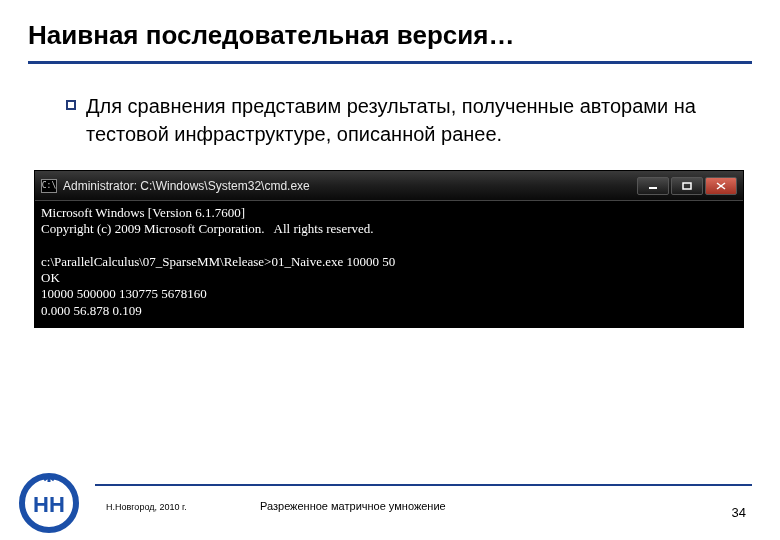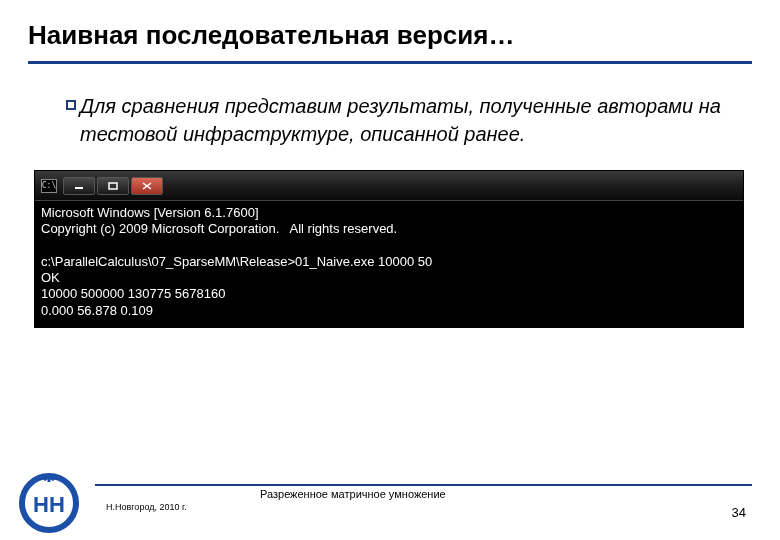--- a/index.html
+++ b/index.html
@@ -29,22 +29,21 @@
     margin-bottom: 28px;
   }
   .bullet-block {
     padding-left: 38px;
     padding-right: 10px;
     margin-bottom: 22px;
   }
   .bullet-row {
     display: flex;
     align-items: flex-start;
-    gap: 4px;
-    font-style: italic;
+    gap: 10px;
   }
   .bullet-sq {
     width: 10px;
     height: 10px;
     border: 2px solid #223a78;
     margin-top: 8px;
     flex: none;
   }
   .bullet-text {
     font-size: 20px;
@@ -103,21 +102,21 @@
   .win-min, .win-max {
     background: linear-gradient(to bottom, #4a4a4a, #1a1a1a);
   }
   .win-close {
     background: linear-gradient(to bottom, #d96a5a, #a23224);
   }
   .win-btn svg { display:block; }
   .cmd-body {
     background: #000;
     color: #fff;
-    font-family: Liberation Sans, sans-serif;
+    font-family: Liberation Serif, serif;
     font-size: 13px;
     line-height: 1.25;
     padding: 4px 6px 22px 6px;
     white-space: pre;
     overflow: hidden;
     height: 126px;
   }
   .footer-rule {
     position: absolute;
     left: 95px;
@@ -136,21 +135,21 @@
   .foot-loc {
     position: absolute;
     left: 106px;
     bottom: 28px;
     font-size: 9px;
     color: #000;
   }
   .foot-title {
     position: absolute;
     left: 260px;
-    bottom: 40px;
+    bottom: 28px;
     font-size: 11px;
     color: #000;
   }
   .foot-num {
     position: absolute;
     right: 34px;
     bottom: 20px;
     font-size: 13px;
     color: #000;
   }
@@ -166,20 +165,21 @@
   <div class="bullet-block">
     <div class="bullet-row">
       <div class="bullet-sq"></div>
       <div class="bullet-text">Для сравнения представим результаты, полученные авторами на тестовой инфраструктуре, описанной ранее.</div>
     </div>
   </div>
 
   <div class="cmd-window">
     <div class="cmd-titlebar">
       <div class="cmd-icon">C:\</div>
+      <div class="cmd-title">Administrator: C:\Windows\System32\cmd.exe</div>
       <div class="win-btns">
         <div class="win-btn win-min">
           <svg width="10" height="8">
               <line x1="1" y1="6" x2="9" y2="6" stroke="#fff" stroke-width="2"></line>
             </svg>
         </div>
         <div class="win-btn win-max">
           <svg width="10" height="8">
               <rect x="1" y="1" width="8" height="6" fill="none" stroke="#fff" stroke-width="1.5"></rect>
             </svg>

